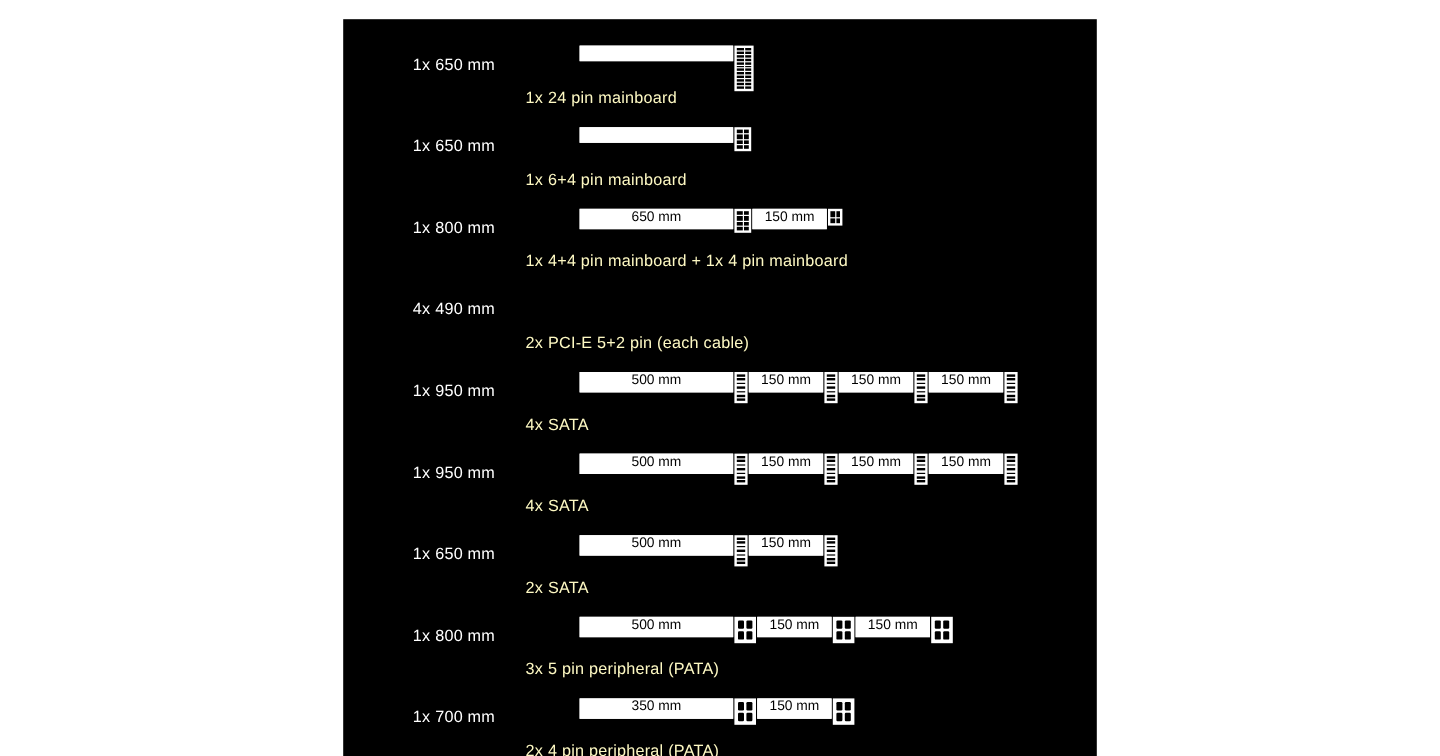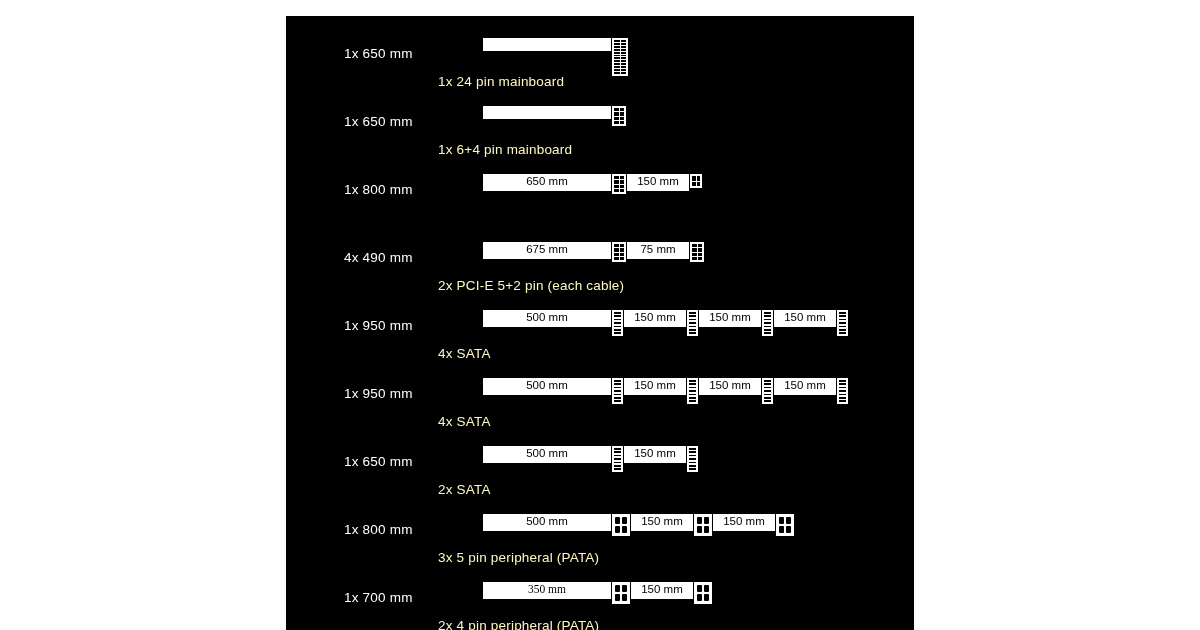--- a/index.html
+++ b/index.html
@@ -205,51 +205,24 @@
             <div class="seg" style="width: 62px;">
               <span>150 mm</span>
             </div>
             <div class="conn conn-4">
               <i></i>
               <i></i>
               <i></i>
               <i></i>
             </div>
           </div>
+          <div class="desc">1x 4+4 pin mainboard + 1x 4 pin mainboard</div>
         </div>
         <div class="row" style="top: 212px;">
           <div class="qty">4x 490 mm</div>
-          <div class="cable">
-            <div class="seg" style="width: 128px;">
-              <span>675 mm</span>
-            </div>
-            <div class="conn conn-8">
-              <i></i>
-              <i></i>
-              <i></i>
-              <i></i>
-              <i></i>
-              <i></i>
-              <i></i>
-              <i></i>
-            </div>
-            <div class="seg" style="width: 62px;">
-              <span>75 mm</span>
-            </div>
-            <div class="conn conn-8">
-              <i></i>
-              <i></i>
-              <i></i>
-              <i></i>
-              <i></i>
-              <i></i>
-              <i></i>
-              <i></i>
-            </div>
-          </div>
           <div class="desc">2x PCI-E 5+2 pin (each cable)</div>
         </div>
         <div class="row" style="top: 280px;">
           <div class="qty">1x 950 mm</div>
           <div class="cable">
             <div class="seg" style="width: 128px;">
               <span>500 mm</span>
             </div>
             <div class="conn conn-sata">
               <i></i>
@@ -412,21 +385,21 @@
               <i></i>
               <i></i>
               <i></i>
             </div>
           </div>
           <div class="desc">3x 5 pin peripheral (PATA)</div>
         </div>
         <div class="row" style="top: 552px;">
           <div class="qty">1x 700 mm</div>
           <div class="cable">
-            <div class="seg" style="width: 128px; font-family: Liberation Serif, serif;">
+            <div class="seg" style="width: 128px;">
               <span>350 mm</span>
             </div>
             <div class="conn conn-pata">
               <i></i>
               <i></i>
               <i></i>
               <i></i>
             </div>
             <div class="seg" style="width: 62px;">
               <span>150 mm</span>

